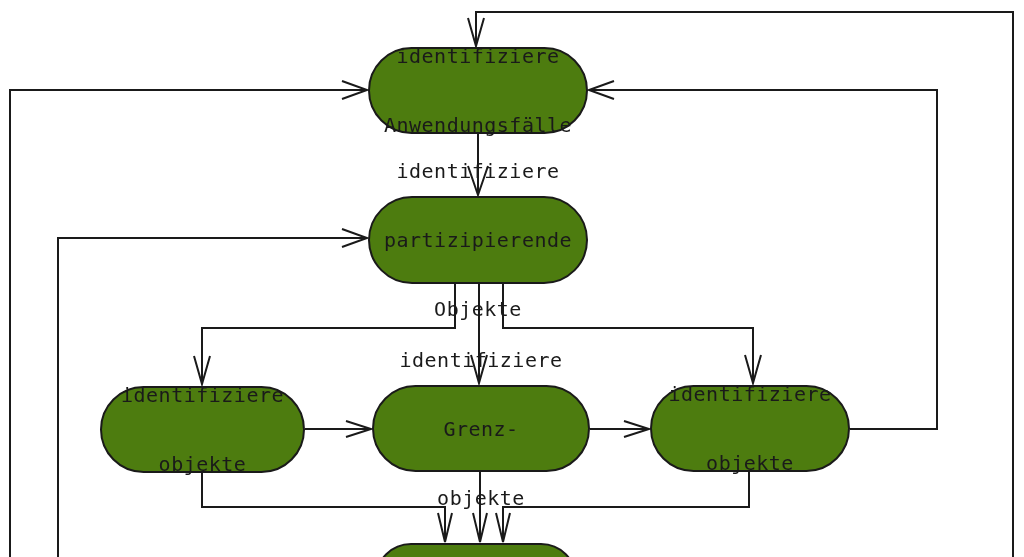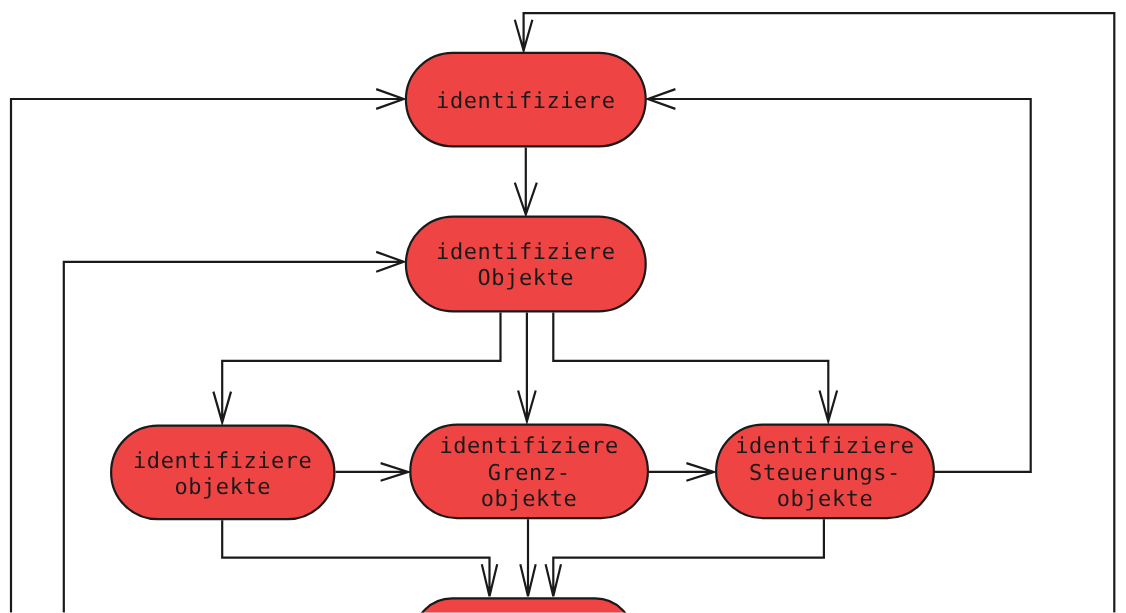--- a/index.html
+++ b/index.html
@@ -24,32 +24,33 @@
   }
   .connector-layer path {
     stroke: #1a1a1a;
     stroke-width: 2;
     fill: none;
   }
   .node {
     position: absolute;
     box-sizing: border-box;
     border: 2px solid #1a1a1a;
-    background: #ef4444;
+    background: #4d7c0f;
     border-radius: 44px;
     display: flex;
     flex-direction: column;
     align-items: center;
     justify-content: center;
     text-align: center;
     font-size: 20px;
     line-height: 24px;
     letter-spacing: 0.5px;
     color: #1a1a1a;
     white-space: nowrap;
+    gap: 45px;
   }
   .node span { display: block; }
 
   #node-anwendungsfaelle { left: 368px; top: 47px;  width: 220px; height: 87px; }
   #node-partizipierende  { left: 368px; top: 196px; width: 220px; height: 88px; }
   #node-entitaets        { left: 100px; top: 386px; width: 205px; height: 87px; }
   #node-grenz            { left: 372px; top: 385px; width: 218px; height: 87px; }
   #node-steuerungs       { left: 650px; top: 385px; width: 200px; height: 87px; }
   #node-merge            { left: 375px; top: 543px; width: 202px; height: 80px; border-radius: 36px; }
 </style>
@@ -82,39 +83,40 @@
 
     <path d="M58 557 V238 H367 M342 229 L367 238 L342 247"></path>
 
     <path d="M1013 557 V12 H476 V46 M468 18 L476 46 L484 18"></path>
 
     <path d="M850 429 H937 V90 H589 M614 81 L589 90 L614 99"></path>
   </svg>
 
   <div class="node" id="node-anwendungsfaelle">
     <span>identifiziere</span>
+    <span>Anwendungsfälle</span>
   </div>
 
   <div class="node" id="node-partizipierende">
     <span>identifiziere</span>
+    <span>partizipierende</span>
     <span>Objekte</span>
   </div>
 
   <div class="node" id="node-entitaets">
     <span>identifiziere</span>
     <span>objekte</span>
   </div>
 
   <div class="node" id="node-grenz">
     <span>identifiziere</span>
     <span>Grenz-</span>
     <span>objekte</span>
   </div>
 
   <div class="node" id="node-steuerungs">
     <span>identifiziere</span>
-    <span>Steuerungs-</span>
     <span>objekte</span>
   </div>
 
   <div class="node" id="node-merge"></div>
 
 </div>
 
 </body></html>

